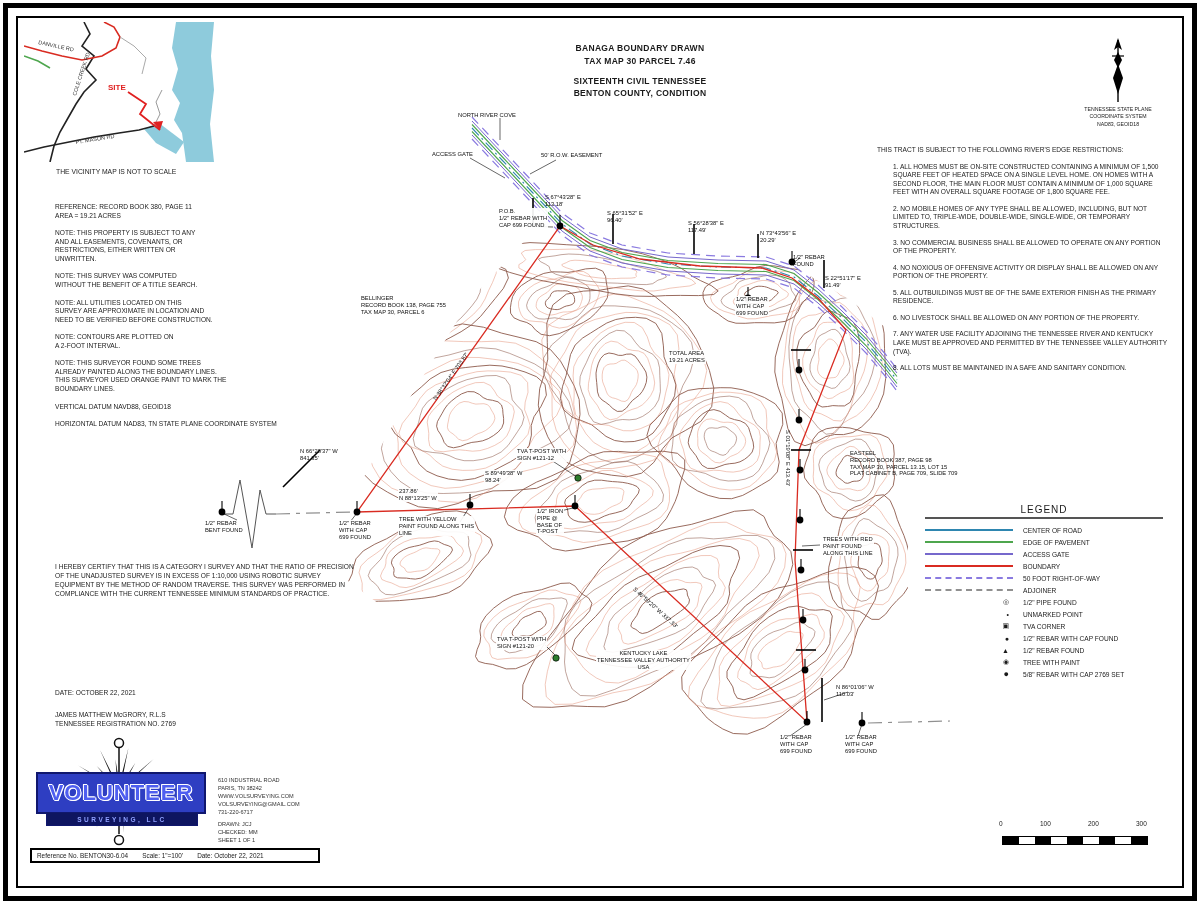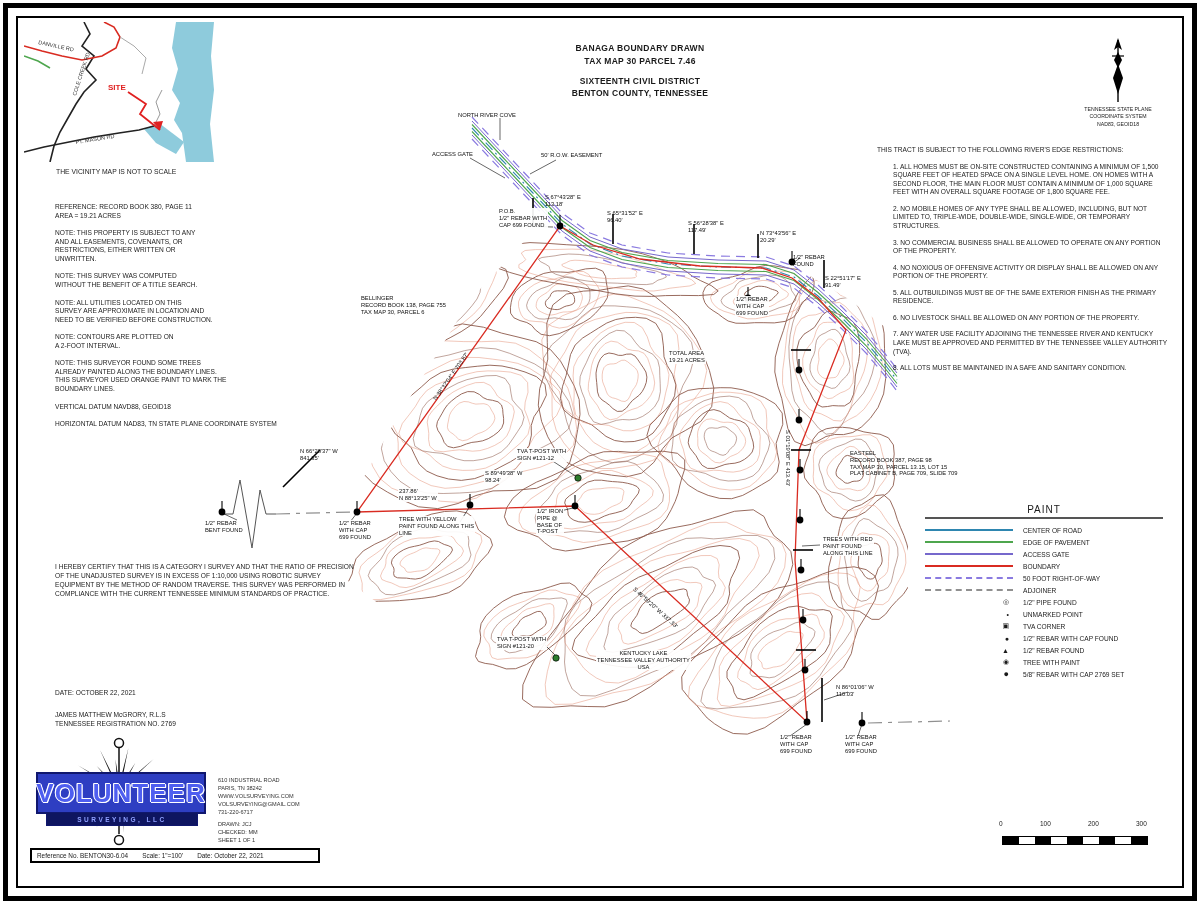--- a/index.html
+++ b/index.html
@@ -22,21 +22,21 @@
   .legend-title{font-size:10px;text-align:center;letter-spacing:1px;border-bottom:2.5px solid #555;
                 padding-bottom:2px;margin-bottom:5px;}
   .lrow{display:flex;align-items:center;height:12px;}
   .lswatch{width:88px;margin-right:10px;border-top:2.4px solid #000;}
   .lsym{width:88px;margin-right:10px;text-align:right;padding-right:4px;box-sizing:border-box;font-size:7px;}
   .lsym.big{font-size:9px;}
   .vic-caption{font-size:6.8px;}
   .na-caption{font-size:5.2px;text-align:center;line-height:1.4;}
   .logo-box{position:absolute;left:36px;top:772px;width:166px;height:38px;background:#2e3ec2;
             border:2.5px solid #10176e;display:flex;align-items:center;justify-content:center;}
-  .logo-text{font-size:26px;font-weight:900;letter-spacing:1px;color:#4e5ef0;
+  .logo-text{font-size:22px;font-weight:900;letter-spacing:1px;color:#4e5ef0;
              text-shadow:-1px 0 #fff,1px 0 #fff,0 -1px #fff,0 1px #fff,1px 1px #fff,-1px -1px #fff;}
   .logo-sub{position:absolute;left:46px;top:812px;width:150px;height:12px;background:#0e1560;
             border:1px solid #10176e;color:#8fa0ff;font-size:6.5px;font-weight:bold;letter-spacing:2.5px;
             display:flex;align-items:center;justify-content:center;}
   .addr{font-size:5.6px;line-height:1.45;color:#333;}
   .footer-bar{position:absolute;left:30px;top:848px;width:290px;height:15px;border:2px solid #000;
               display:flex;align-items:center;font-size:6.4px;gap:14px;padding:0 5px;box-sizing:border-box;background:#fff;}
   .sb-labels{position:absolute;font-size:6.5px;}
   .sb-bar{position:absolute;display:flex;border:1px solid #000;height:7px;width:144px;}
   .sb-cell{width:16px;height:7px;}
@@ -258,22 +258,22 @@
     <text x="14" y="22" font-size="5.5" fill="#333" transform="rotate(12 14 22)">DANVILLE RD</text>
     <text x="52" y="74" font-size="5.5" fill="#333" transform="rotate(-72 52 74)">COLE CREEK RD</text>
     <text x="52" y="122" font-size="5.5" fill="#333" transform="rotate(-9 52 122)">PT. MASON RD</text>
   </svg>
   <div class="abs vic-caption" style="left:56px;top:168px">THE VICINITY MAP IS NOT TO SCALE</div>
 
   <div class="abs t-title" style="left:490px;top:42px;width:300px">
     <div>BANAGA BOUNDARY DRAWN</div>
     <div>TAX MAP 30 PARCEL 7.46</div>
     <div style="height:7px"></div>
-    <div>SIXTEENTH CIVIL DISTRICT</div>
-    <div>BENTON COUNTY, TENNESSEE</div>
+    <div>SIXTEENTH CIVIL TENNESSEE</div>
+    <div>BENTON COUNTY, CONDITION</div>
   </div>
 
   <svg class="abs" style="left:1100px;top:38px" width="36" height="66" viewBox="0 0 36 66">
     <line x1="18" y1="2" x2="18" y2="64" stroke="#000" stroke-width="1.4"></line>
     <polygon points="18,0 22,12 18,9 14,12" fill="#000"></polygon>
     <polygon points="18,14 22,22 18,30 14,22" fill="#000"></polygon>
     <polygon points="18,26 23,40 18,56 13,40" fill="#000"></polygon>
     <line x1="12" y1="18" x2="24" y2="18" stroke="#000" stroke-width="1.2"></line>
   </svg>
   <div class="abs na-caption pre" style="left:1072px;top:106px;width:92px">TENNESSEE STATE PLANE
@@ -308,21 +308,21 @@
     <div class="item">2. NO MOBILE HOMES OF ANY TYPE SHALL BE ALLOWED, INCLUDING, BUT NOT LIMITED TO, TRIPLE-WIDE, DOUBLE-WIDE, SINGLE-WIDE, OR TEMPORARY STRUCTURES.</div>
     <div class="item">3. NO COMMERCIAL BUSINESS SHALL BE ALLOWED TO OPERATE ON ANY PORTION OF THE PROPERTY.</div>
     <div class="item">4. NO NOXIOUS OF OFFENSIVE ACTIVITY OR DISPLAY SHALL BE ALLOWED ON ANY PORTION OF THE PROPERTY.</div>
     <div class="item">5. ALL OUTBUILDINGS MUST BE OF THE SAME EXTERIOR FINISH AS THE PRIMARY RESIDENCE.</div>
     <div class="item">6. NO LIVESTOCK SHALL BE ALLOWED ON ANY PORTION OF THE PROPERTY.</div>
     <div class="item">7. ANY WATER USE FACILITY ADJOINING THE TENNESSEE RIVER AND KENTUCKY LAKE MUST BE APPROVED AND PERMITTED BY THE TENNESSEE VALLEY AUTHORITY (TVA).</div>
     <div class="item">8. ALL LOTS MUST BE MAINTAINED IN A SAFE AND SANITARY CONDITION.</div>
   </div>
 
   <div class="legend">
-    <div class="legend-title">PAINT</div>
+    <div class="legend-title">LEGEND</div>
     <div class="lrow">
         <span class="lswatch" style="border-top-color: rgb(46, 134, 176); border-top-style: solid;"></span>
         <span>CENTER OF ROAD</span>
       </div>
     <div class="lrow">
         <span class="lswatch" style="border-top-color: rgb(78, 166, 78); border-top-style: solid;"></span>
         <span>EDGE OF PAVEMENT</span>
       </div>
     <div class="lrow">
         <span class="lswatch" style="border-top-color: rgb(118, 104, 204); border-top-style: solid;"></span>

